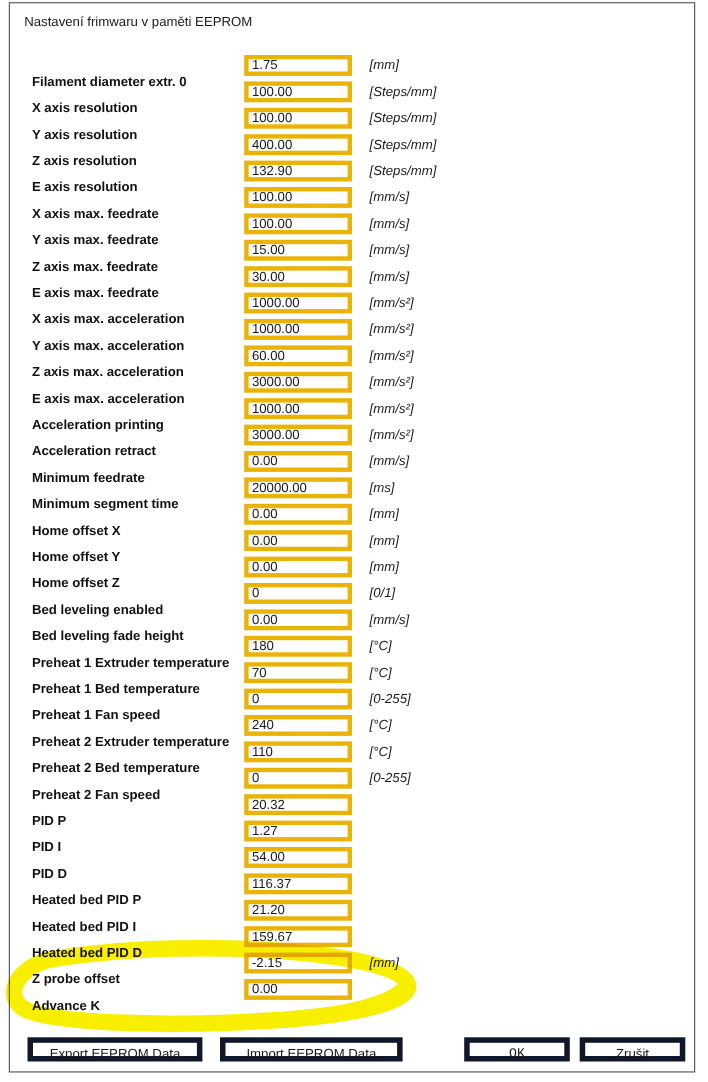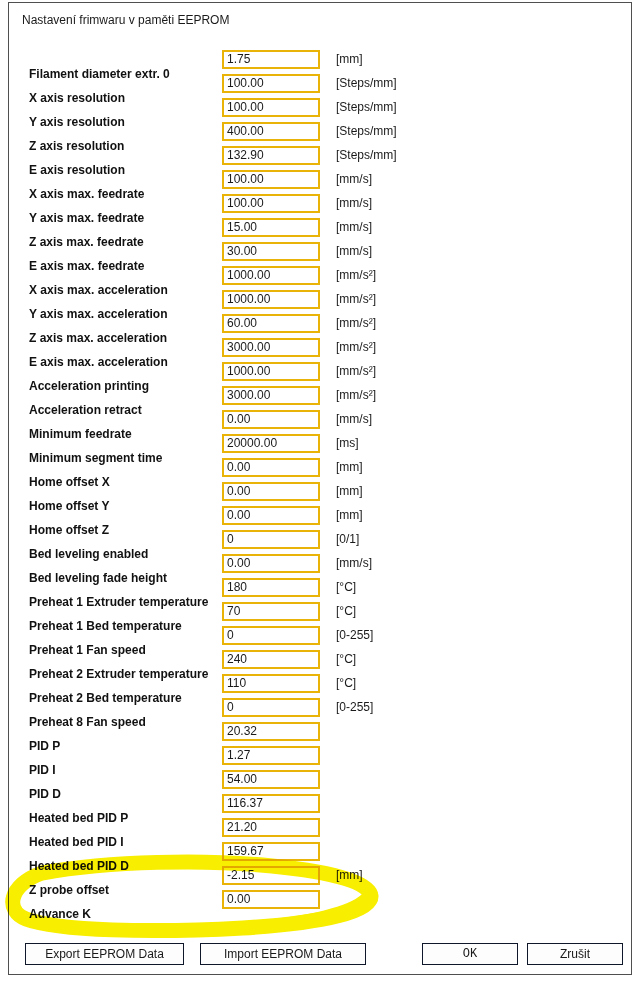--- a/index.html
+++ b/index.html
@@ -47,40 +47,41 @@
     font-weight: bold;
     color: #111111;
     white-space: nowrap;
     overflow: hidden;
     margin-top: 30px;
   }
   .field-input {
     box-sizing: border-box;
     width: 98px;
     height: 19px;
-    border: 2px solid #eab308;
+    border: 4px solid #eab308;
     background: #ffffff;
     font-family: "Liberation Sans", sans-serif;
     font-size: 12px;
     color: #1a1a1a;
     padding: 0 2px 0 3px;
     outline: none;
   }
   .field-unit {
     margin-left: 16px;
     font-size: 12px;
     color: #1a1a1a;
     white-space: nowrap;
+    font-style: italic;
   }
   .btn {
     position: absolute;
     box-sizing: border-box;
     height: 22px;
     background: #fdfdfd;
-    border: 1px solid #0f172a;
+    border: 5px solid #0f172a;
     font-family: "Liberation Sans", sans-serif;
     font-size: 12px;
     color: #1a1a1a;
     text-align: center;
     line-height: 20px;
     padding: 0;
     cursor: pointer;
   }
   #btn-export { left: 16px;  top: 940px; width: 159px; }
   #btn-import { left: 191px; top: 940px; width: 166px; }
@@ -233,21 +234,21 @@
         <span class="field-label">Preheat 2 Extruder temperature</span>
         <input class="field-input" type="text" value="240" style="">
         <span class="field-unit">[°C]</span>
       </div>
       <div class="field-row">
         <span class="field-label">Preheat 2 Bed temperature</span>
         <input class="field-input" type="text" value="110" style="">
         <span class="field-unit">[°C]</span>
       </div>
       <div class="field-row">
-        <span class="field-label">Preheat 8 Fan speed</span>
+        <span class="field-label">Preheat 2 Fan speed</span>
         <input class="field-input" type="text" value="0" style="">
         <span class="field-unit">[0-255]</span>
       </div>
       <div class="field-row">
         <span class="field-label">PID P</span>
         <input class="field-input" type="text" value="20.32" style="">
         <span class="field-unit"></span>
       </div>
       <div class="field-row">
         <span class="field-label">PID I</span>

